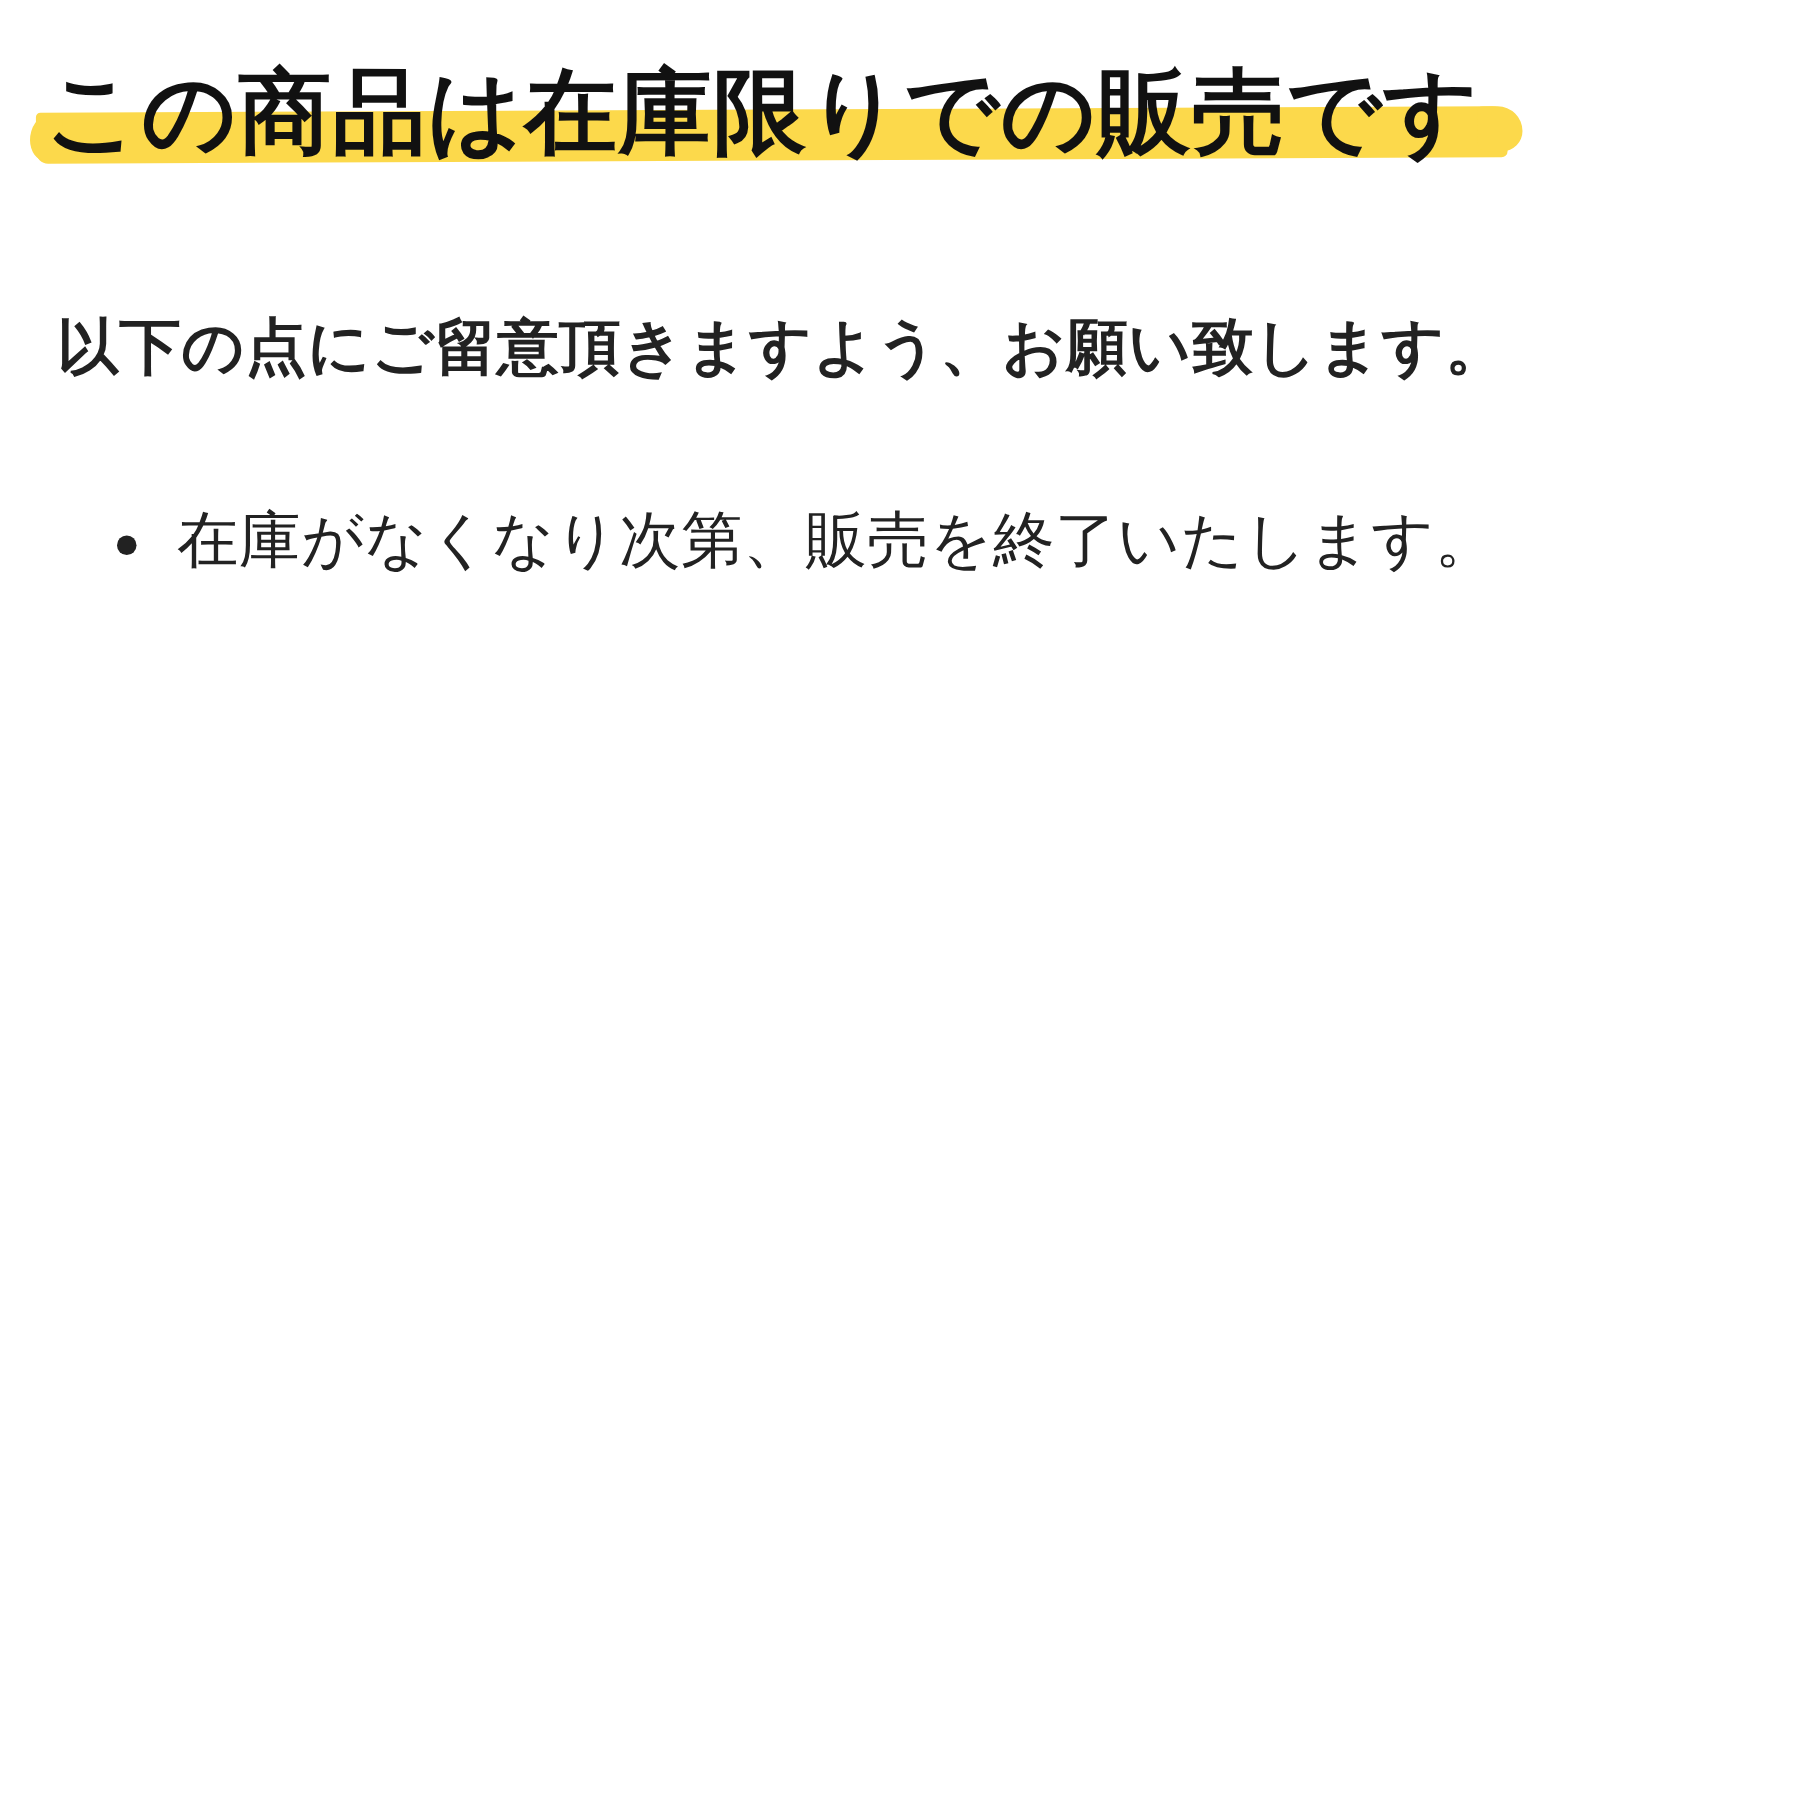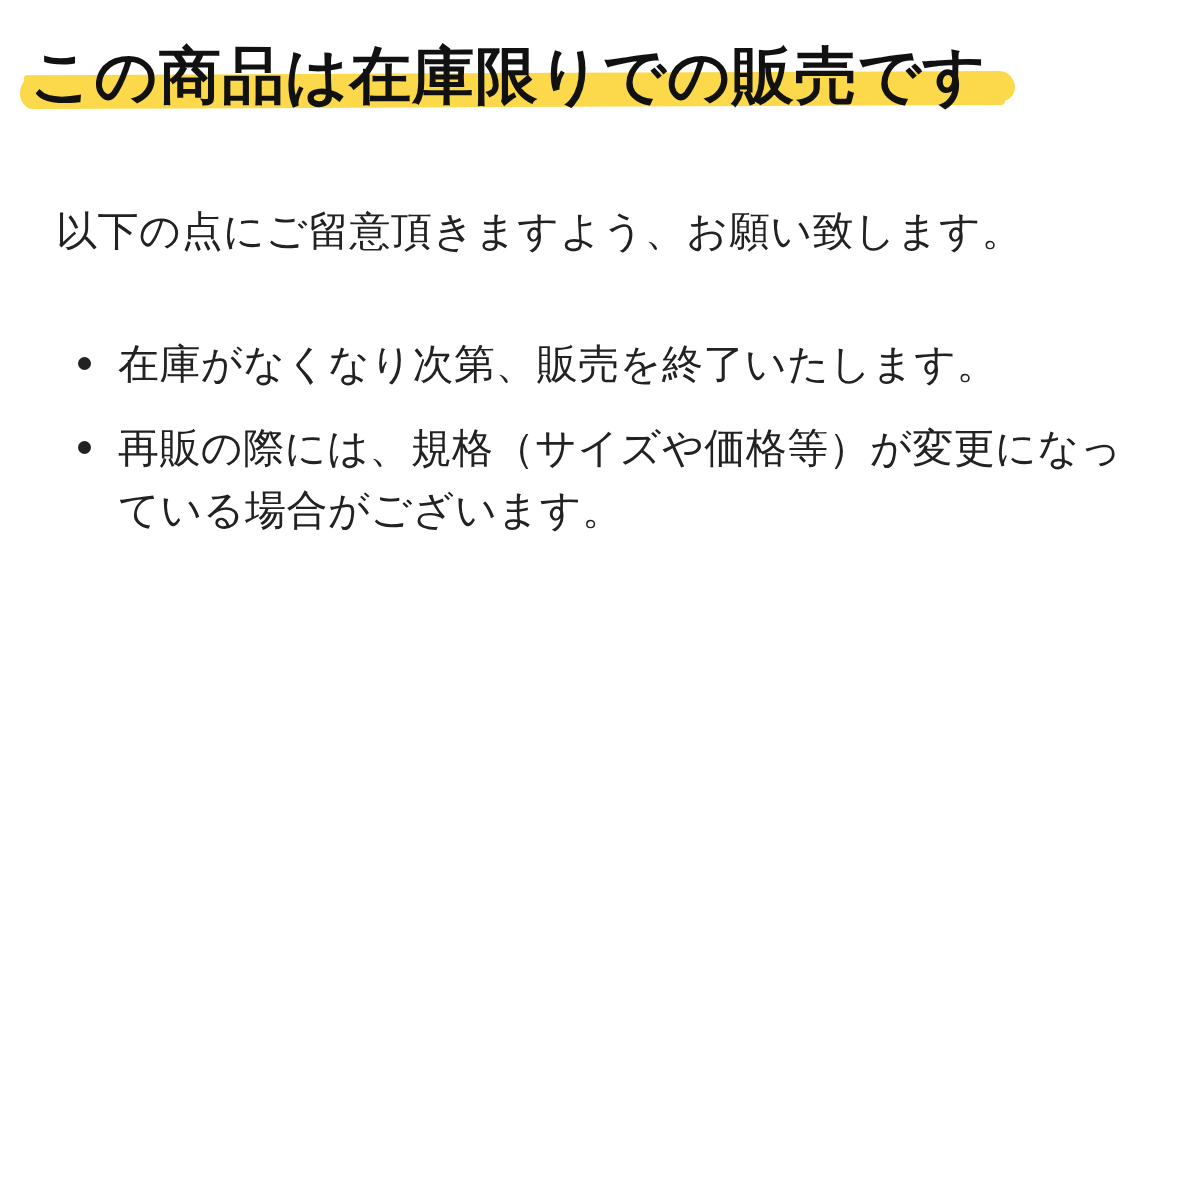--- a/index.html
+++ b/index.html
@@ -68,26 +68,27 @@
     font-size: 62px;
     font-weight: bold;
     letter-spacing: 1px;
     line-height: 1.15;
     white-space: nowrap;
     color: #111111;
   }
 
   
   .lead {
-    margin: 92px 0 0 18px;
+    margin: 92px 0 0 0;
     padding: 0 40px 0 38px;
     font-size: 41px;
     line-height: 1.4;
     color: #222222;
     letter-spacing: 0.5px;
+    font-weight: bold;
   }
 
   
   .notes {
     margin: 72px 0 0 0;
     padding: 0 38px 0 72px;
     list-style: none;
   }
   .notes li {
     position: relative;
@@ -103,20 +104,21 @@
     position: absolute;
     left: 6px;
     top: 24px;
     width: 13px;
     height: 13px;
     background: #222222;
     border-radius: 50%;
   }
   .notes li .item-text {
     display: block;
+    font-family: Liberation Mono, monospace;
   }
 </style>
 </head>
 <body>
 
 <div class="page">
 
   <div class="headline-block">
     <span class="headline-wrap">
       <span class="highlight-bar"></span>
@@ -124,19 +126,15 @@
     </span>
   </div>
 
   <p class="lead">以下の点にご留意頂きますよう、お願い致します。</p>
 
   <ul class="notes">
     <li>
       <span class="bullet-dot"></span>
       <span class="item-text">在庫がなくなり次第、販売を終了いたします。</span>
     </li>
-    <li>
-      <span class="bullet-dot"></span>
-      <span class="item-text">再販の際には、規格（サイズや価格等）が変更になっている場合がございます。</span>
-    </li>
   </ul>
 
 </div>
 
 </body></html>

